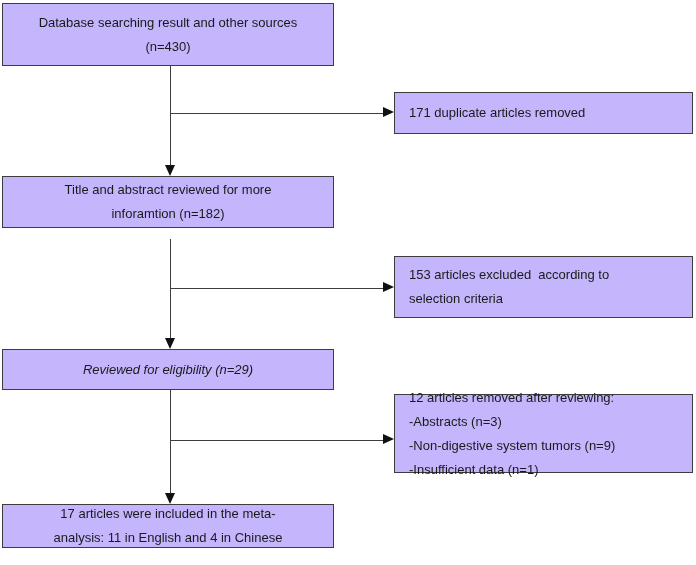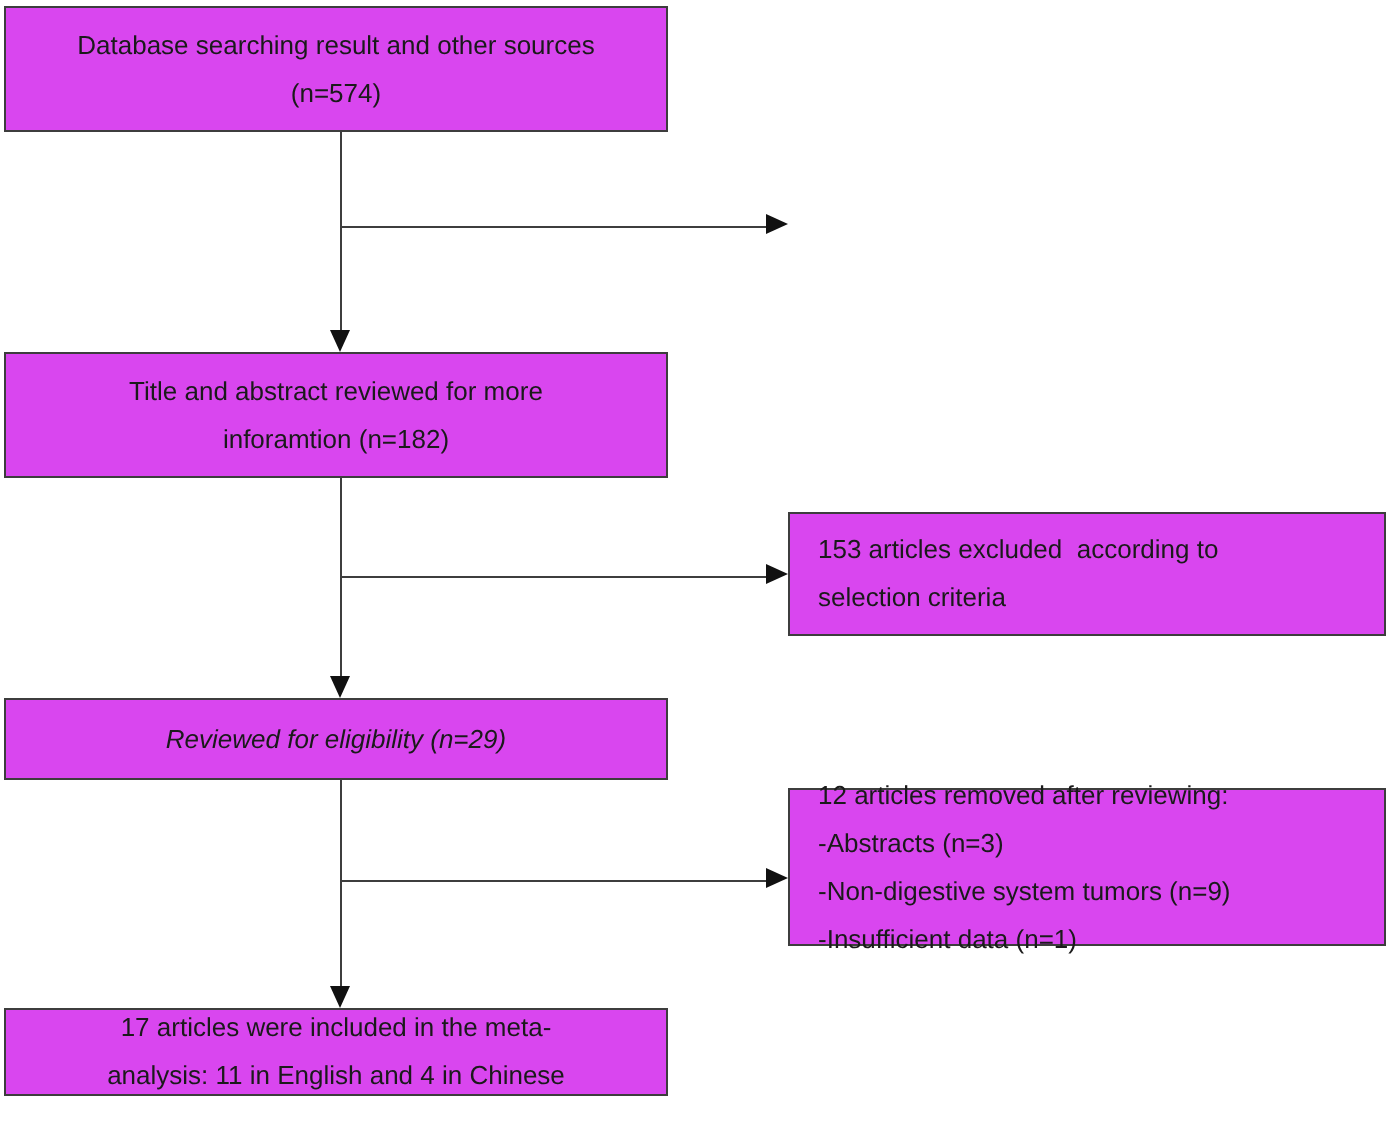--- a/index.html
+++ b/index.html
@@ -16,21 +16,21 @@
     position: relative;
     width: 696px;
     height: 565px;
     background: #ffffff;
     overflow: hidden;
   }
   .box {
     position: absolute;
     box-sizing: border-box;
     border: 1px solid #3d3d3d;
-    background: #d946ef;
+    background: #c4b5fd;
     font-size: 13px;
     line-height: 24px;
     color: #1a1a1a;
     display: flex;
     flex-direction: column;
     justify-content: center;
   }
   .box.center {
     align-items: center;
     text-align: center;
@@ -71,31 +71,34 @@
     border-left: 11px solid #111111;
   }
 </style>
 </head>
 <body>
 
 <div id="diagram">
 
   <div class="box center" style="left:2px; top:3px; width:332px; height:63px;">
     <div class="line">Database searching result and other sources</div>
-    <div class="line">(n=574)</div>
+    <div class="line">(n=430)</div>
   </div>
 
   <div class="vline" style="left:170px; top:66px; height:99px;"></div>
   <div class="arrow-down" style="left:165px; top:165px;"></div>
 
   <div class="hline" style="left:170px; top:113px; width:214px;"></div>
   <div class="arrow-right" style="left:383px; top:107px;"></div>
 
+  <div class="box left" style="left:394px; top:92px; width:299px; height:42px;">
+    <div class="line">171 duplicate articles removed</div>
+  </div>
 
-  <div class="box center" style="left:2px; top:176px; width:332px; height:63px;">
+  <div class="box center" style="left:2px; top:176px; width:332px; height:52px;">
     <div class="line">Title and abstract reviewed for more</div>
     <div class="line">inforamtion (n=182)</div>
   </div>
 
   <div class="vline" style="left:170px; top:239px; height:99px;"></div>
   <div class="arrow-down" style="left:165px; top:338px;"></div>
 
   <div class="hline" style="left:170px; top:288px; width:214px;"></div>
   <div class="arrow-right" style="left:383px; top:282px;"></div>
 

